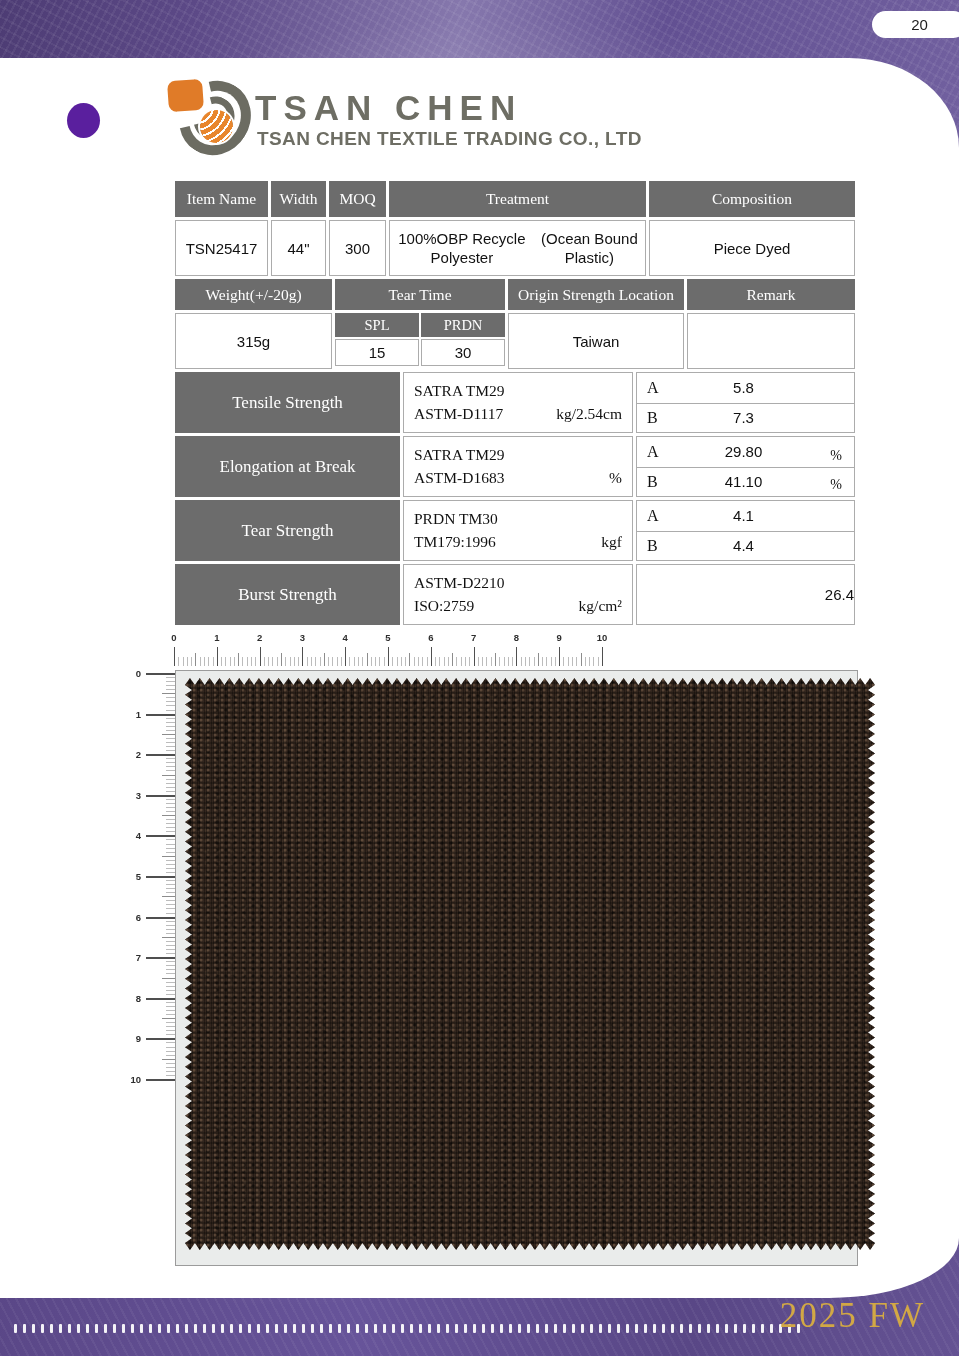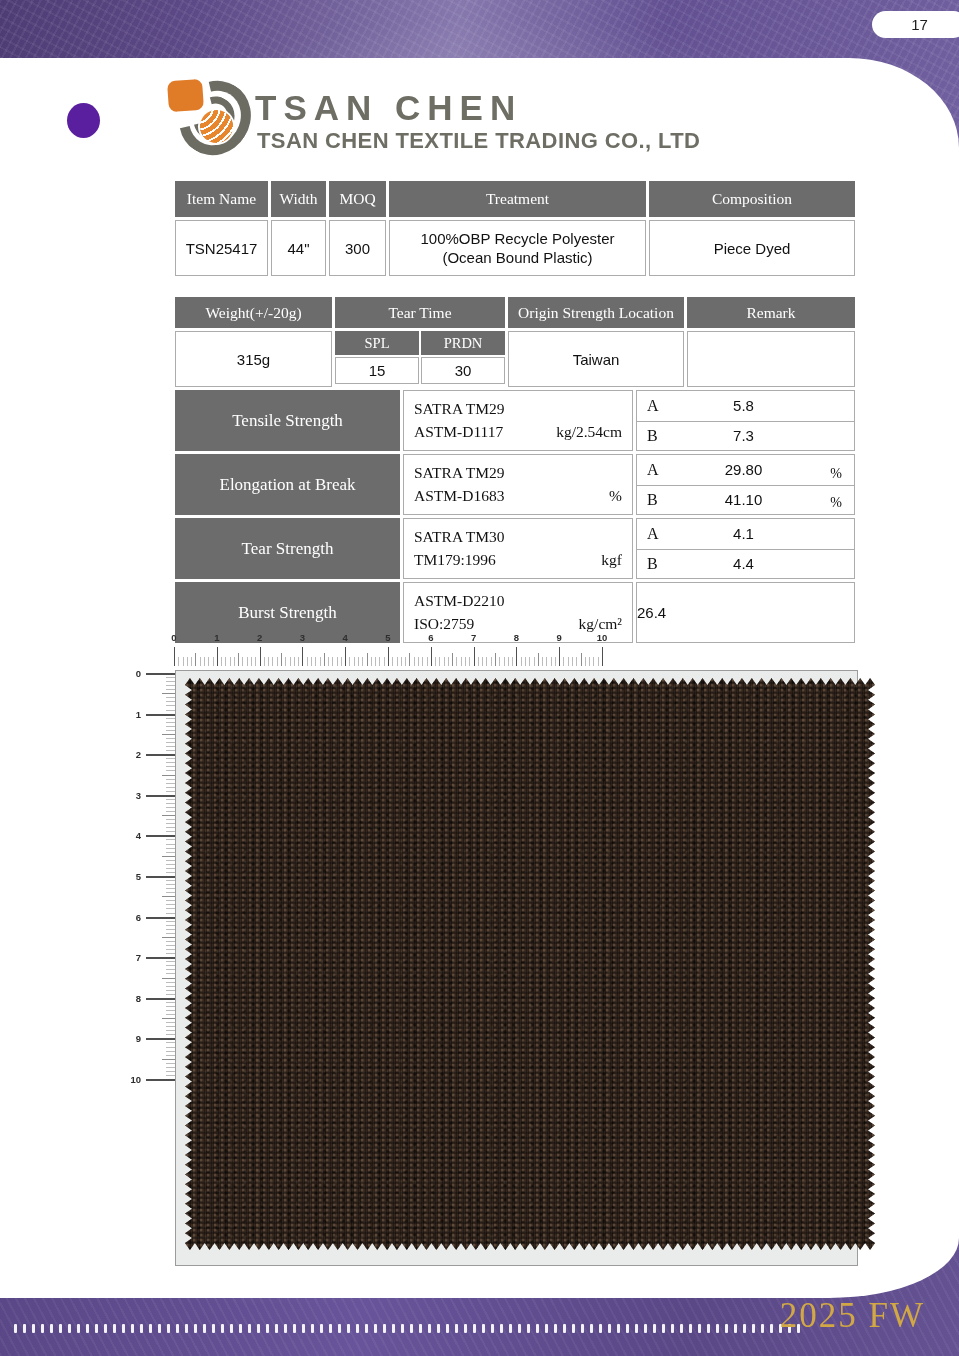--- a/index.html
+++ b/index.html
@@ -37,55 +37,55 @@
   .logo .arc1{position:absolute;left:12px;top:2px;width:50px;height:56px;border-radius:50%;
     border:10px solid #6c6c62;border-left-color:transparent;transform:rotate(32deg);}
   .logo .arc2{position:absolute;left:26px;top:18px;width:26px;height:30px;border-radius:50%;
     border:7px solid #6c6c62;border-left-color:transparent;transform:rotate(30deg);}
   .logo .ball{position:absolute;left:32px;top:32px;width:33px;height:33px;border-radius:50%;
     background:repeating-radial-gradient(circle at -15% -15%, #e8862d 0 4.5px, #ffffff 4.5px 6.5px);
     box-shadow:0 0 0 2px #fff;}
   .brand{position:absolute;left:255px;top:30px;color:#6e6e64;font-weight:bold;
     font-size:35px;letter-spacing:7px;white-space:nowrap;}
   .brand-sub{position:absolute;left:257px;top:70px;color:#6e6e64;font-weight:bold;
-    font-size:22px;letter-spacing:0.4px;white-space:nowrap;}
+    font-size:19px;letter-spacing:0.4px;white-space:nowrap;}
   .brand-cjk{position:absolute;left:680px;top:32px;width:200px;color:#78786f;font-weight:bold;
     font-size:43px;letter-spacing:4px;white-space:nowrap;font-family:"Liberation Sans",sans-serif;}
   
   .tables{position:absolute;left:175px;top:123px;width:680px;font-size:15px;color:#111;}
   .grid{display:grid;gap:3px;}
-  .t1{grid-template-columns:93px 55px 57px 257px 1fr;margin-bottom:21px;}
+  .t1{grid-template-columns:93px 55px 57px 257px 1fr;margin-bottom:3px;}
   .t2{grid-template-columns:157px 170px 176px 1fr;margin-bottom:3px;}
   .t2b{grid-template-columns:157px 170px 176px 1fr;margin-bottom:3px;}
   .test{grid-template-columns:225px 230px 1fr;margin-bottom:3px;}
   .hc{background:#6c6c6c;color:#fff;display:flex;align-items:center;justify-content:center;
       font-family:"Liberation Serif",serif;font-size:15.5px;}
   .t1 .hc{height:36px;}
   .t2 .hc{height:31px;}
   .wc{background:#fff;border:1px solid #acacac;display:flex;align-items:center;justify-content:center;text-align:center;}
   .t1 .wc{height:54px;}
-  .comp{flex-direction:column;line-height:19px;}
+  .comp{flex-direction:row;line-height:19px;}
   .t2b .wc{height:54px;}
   .lt{display:grid;grid-template-columns:1fr 1fr;grid-template-rows:24px 27px;gap:2px;}
   .lt .hc{font-size:14.5px;}
   .lt .wc{height:auto;border:1px solid #acacac;}
   .test .name{height:61px;font-size:17px;}
   .method{position:relative;background:#fff;border:1px solid #acacac;height:59px;
     font-family:"Liberation Serif",serif;font-size:15.5px;}
   .method .m1{position:absolute;left:10px;top:9px;}
   .method .m2{position:absolute;left:10px;bottom:9px;text-align:center;}
   .method .unit{position:absolute;right:10px;bottom:9px;}
   .res{background:#fff;border:1px solid #acacac;height:59px;display:grid;grid-template-rows:1fr 1fr;}
   .subrow{position:relative;display:grid;grid-template-columns:36px 1fr;}
   .subrow + .subrow{border-top:1px solid #acacac;}
   .subrow .ltr{display:flex;align-items:center;padding-left:10px;
     font-family:"Liberation Serif",serif;font-size:16px;}
   .subrow .val{display:flex;align-items:center;justify-content:center;padding-right:40px;}
   .subrow .sfx{position:absolute;right:12px;bottom:3px;font-family:"Liberation Serif",serif;font-size:14px;}
-  .res.single{display:flex;align-items:center;justify-content:flex-start;}
+  .res.single{display:flex;align-items:center;justify-content:flex-end;}
   
   .panel{position:absolute;left:175px;top:612px;width:681px;height:594px;background:#eaeceb;
     border:1px solid #9b9b9b;}
   .fabric{position:absolute;left:185px;top:620px;width:690px;height:572px;background-color:#33261e;
     background-image:
       repeating-linear-gradient(90deg, rgba(0,0,0,0.30) 0 1px, transparent 1px 5px),
       repeating-linear-gradient(0deg, rgba(0,0,0,0.22) 0 1px, transparent 1px 4px),
       radial-gradient(circle at 2px 2px, rgba(122,96,74,0.55) 0.8px, transparent 2px),
       radial-gradient(circle at 5px 4px, rgba(0,0,0,0.5) 1px, transparent 2.4px),
       radial-gradient(circle at 8px 9px, rgba(100,78,60,0.35) 1px, transparent 2.6px);
@@ -198,21 +198,21 @@
         <i></i>
         <i></i>
         <i></i>
         <i></i>
         <i></i>
       </div>
     <div class="season">2025 FW</div>
   </div>
 
   <div class="pagenum">
-    <span>17</span>
+    <span>20</span>
   </div>
 
   <div class="sheet">
 
     <div class="dot"></div>
 
     <div class="logo">
       <div class="sq"></div>
       <div class="arc1"></div>
       <div class="arc2"></div>
@@ -296,21 +296,21 @@
             <span class="ltr">B</span>
             <span class="val">41.10</span>
             <span class="sfx">%</span>
           </div>
         </div>
       </div>
 
       <div class="grid test">
         <div class="hc name">Tear Strength</div>
         <div class="method">
-          <span class="m1">SATRA TM30</span>
+          <span class="m1">PRDN TM30</span>
           <span class="m2">TM179:1996</span>
           <span class="unit">kgf</span>
         </div>
         <div class="res">
           <div class="subrow">
             <span class="ltr">A</span>
             <span class="val">4.1</span>
             <span class="sfx"></span>
           </div>
           <div class="subrow">

